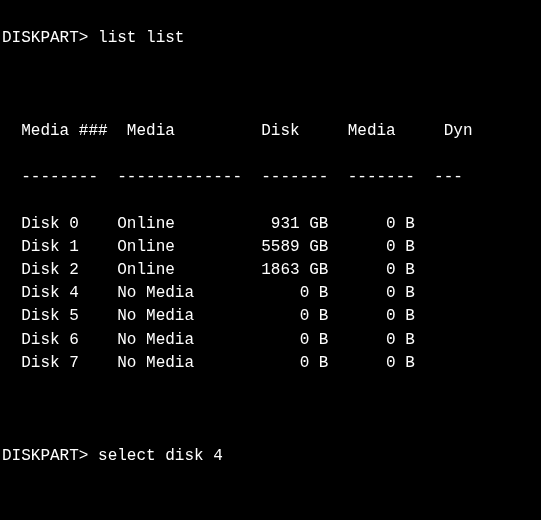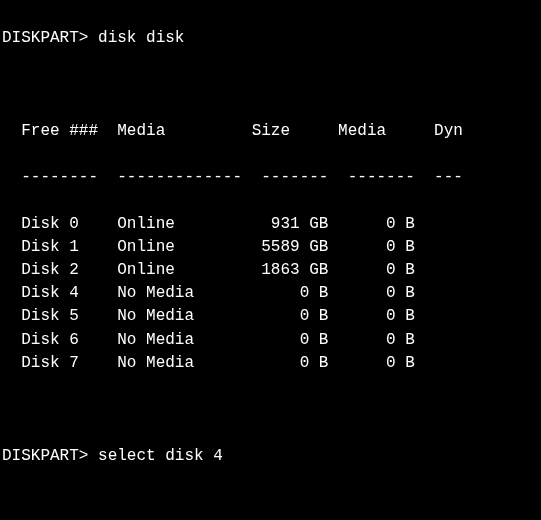--- a/index.html
+++ b/index.html
@@ -19,23 +19,23 @@
     white-space: pre;
   }
   .line {
     white-space: pre;
   }
 </style>
 </head>
 <body>
 
 <div class="terminal">
-<div class="line"><span>DISKPART&gt;</span> <span>disk disk</span></div>
+<div class="line"><span>DISKPART&gt;</span> <span>list list</span></div>
 <div class="line">&nbsp;</div>
-<div class="line">  <span>Free ###</span>  <span>Media</span>         <span>Size</span>     <span>Media</span>     <span>Dyn</span></div>
+<div class="line">  <span>Media ###</span>  <span>Media</span>         <span>Disk</span>     <span>Media</span>     <span>Dyn</span></div>
 <div class="line">  <span>--------</span>  <span>-------------</span>  <span>-------</span>  <span>-------</span>  <span>---</span></div>
 <div id="disk-rows"><div class="line">  Disk 0    Online          931 GB      0 B</div><div class="line">  Disk 1    Online         5589 GB      0 B</div><div class="line">  Disk 2    Online         1863 GB      0 B</div><div class="line">  Disk 4    No Media           0 B      0 B</div><div class="line">  Disk 5    No Media           0 B      0 B</div><div class="line">  Disk 6    No Media           0 B      0 B</div><div class="line">  Disk 7    No Media           0 B      0 B</div></div>
 <div class="line">&nbsp;</div>
 <div class="line"><span>DISKPART&gt;</span> <span>select disk 4</span></div>
 <div class="line">&nbsp;</div>
 
 
 
 
 

